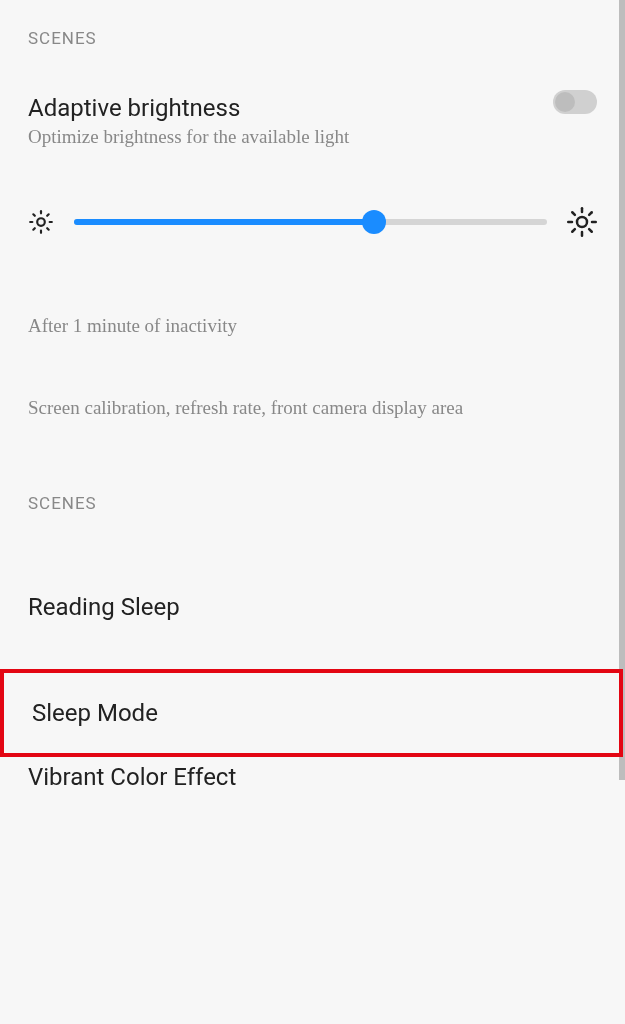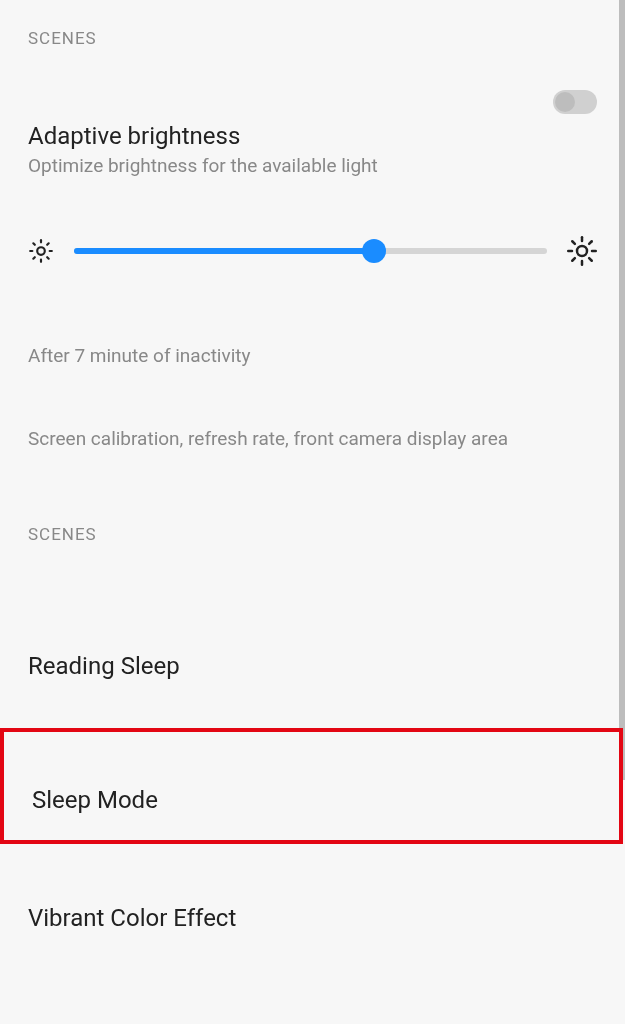--- a/index.html
+++ b/index.html
@@ -30,27 +30,27 @@
       font-weight: 400;
     }
     .setting-row {
       position: relative;
       padding: 14px 0;
     }
     .setting-title {
       font-size: 24px;
       color: #222;
       font-weight: 400;
-      margin-top: 28px;
     }
     .setting-subtitle {
       font-size: 19px;
       color: #888;
       margin-top: 4px;
       font-weight: 400;
+      font-family: Liberation Serif, serif;
     }
     .toggle {
       position: absolute;
       right: 0;
       top: 10px;
       width: 44px;
       height: 24px;
       background: #d0d0d0;
       border-radius: 12px;
     }
@@ -171,21 +171,21 @@
             <line x1="4.2" y1="4.2" x2="6.3" y2="6.3"></line>
             <line x1="17.7" y1="17.7" x2="19.8" y2="19.8"></line>
             <line x1="4.2" y1="19.8" x2="6.3" y2="17.7"></line>
             <line x1="17.7" y1="6.3" x2="19.8" y2="4.2"></line>
           </g>
         </svg>
     </span>
   </div>
 
   <div class="setting-row">
-    <div class="setting-subtitle">After 7 minute of inactivity</div>
+    <div class="setting-subtitle">After 1 minute of inactivity</div>
   </div>
 
   <div class="spacer"></div>
 
   <div class="setting-row">
     <div class="setting-subtitle">Screen calibration, refresh rate, front camera display area</div>
   </div>
 
   <div class="spacer-lg"></div>
 
@@ -197,17 +197,17 @@
   <div class="setting-row tight">
     <div class="setting-title">Reading Sleep</div>
   </div>
 
   <div class="spacer"></div>
 
   <div class="setting-row highlighted">
     <div class="setting-title">Sleep Mode</div>
   </div>
 
-  <div class="setting-row" style="padding-top:32px">
+  <div class="setting-row" style="padding-top:6px">
     <div class="setting-title">Vibrant Color Effect</div>
   </div>
 
 </div>
 
 </body></html>

